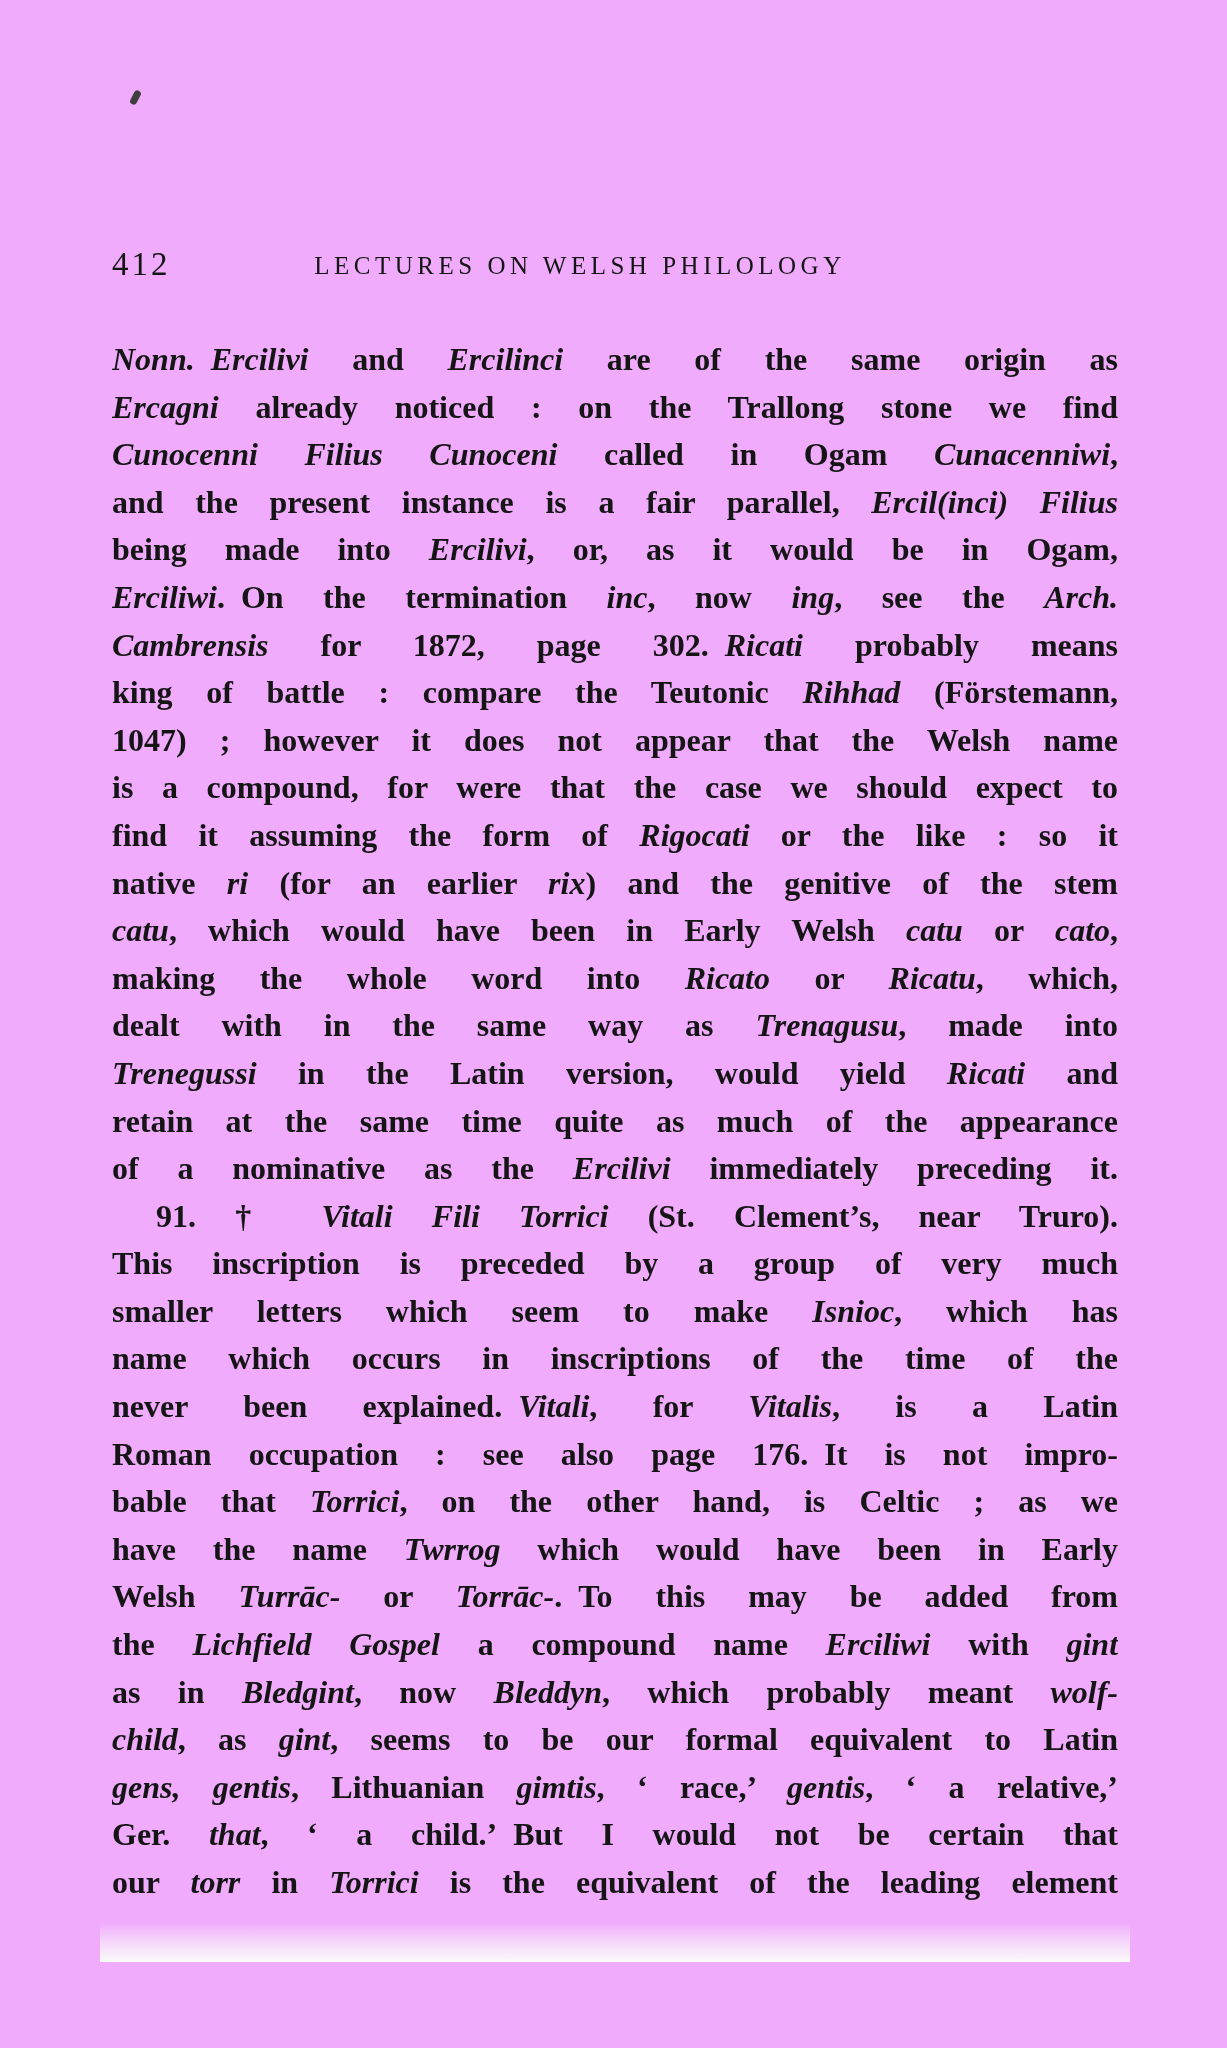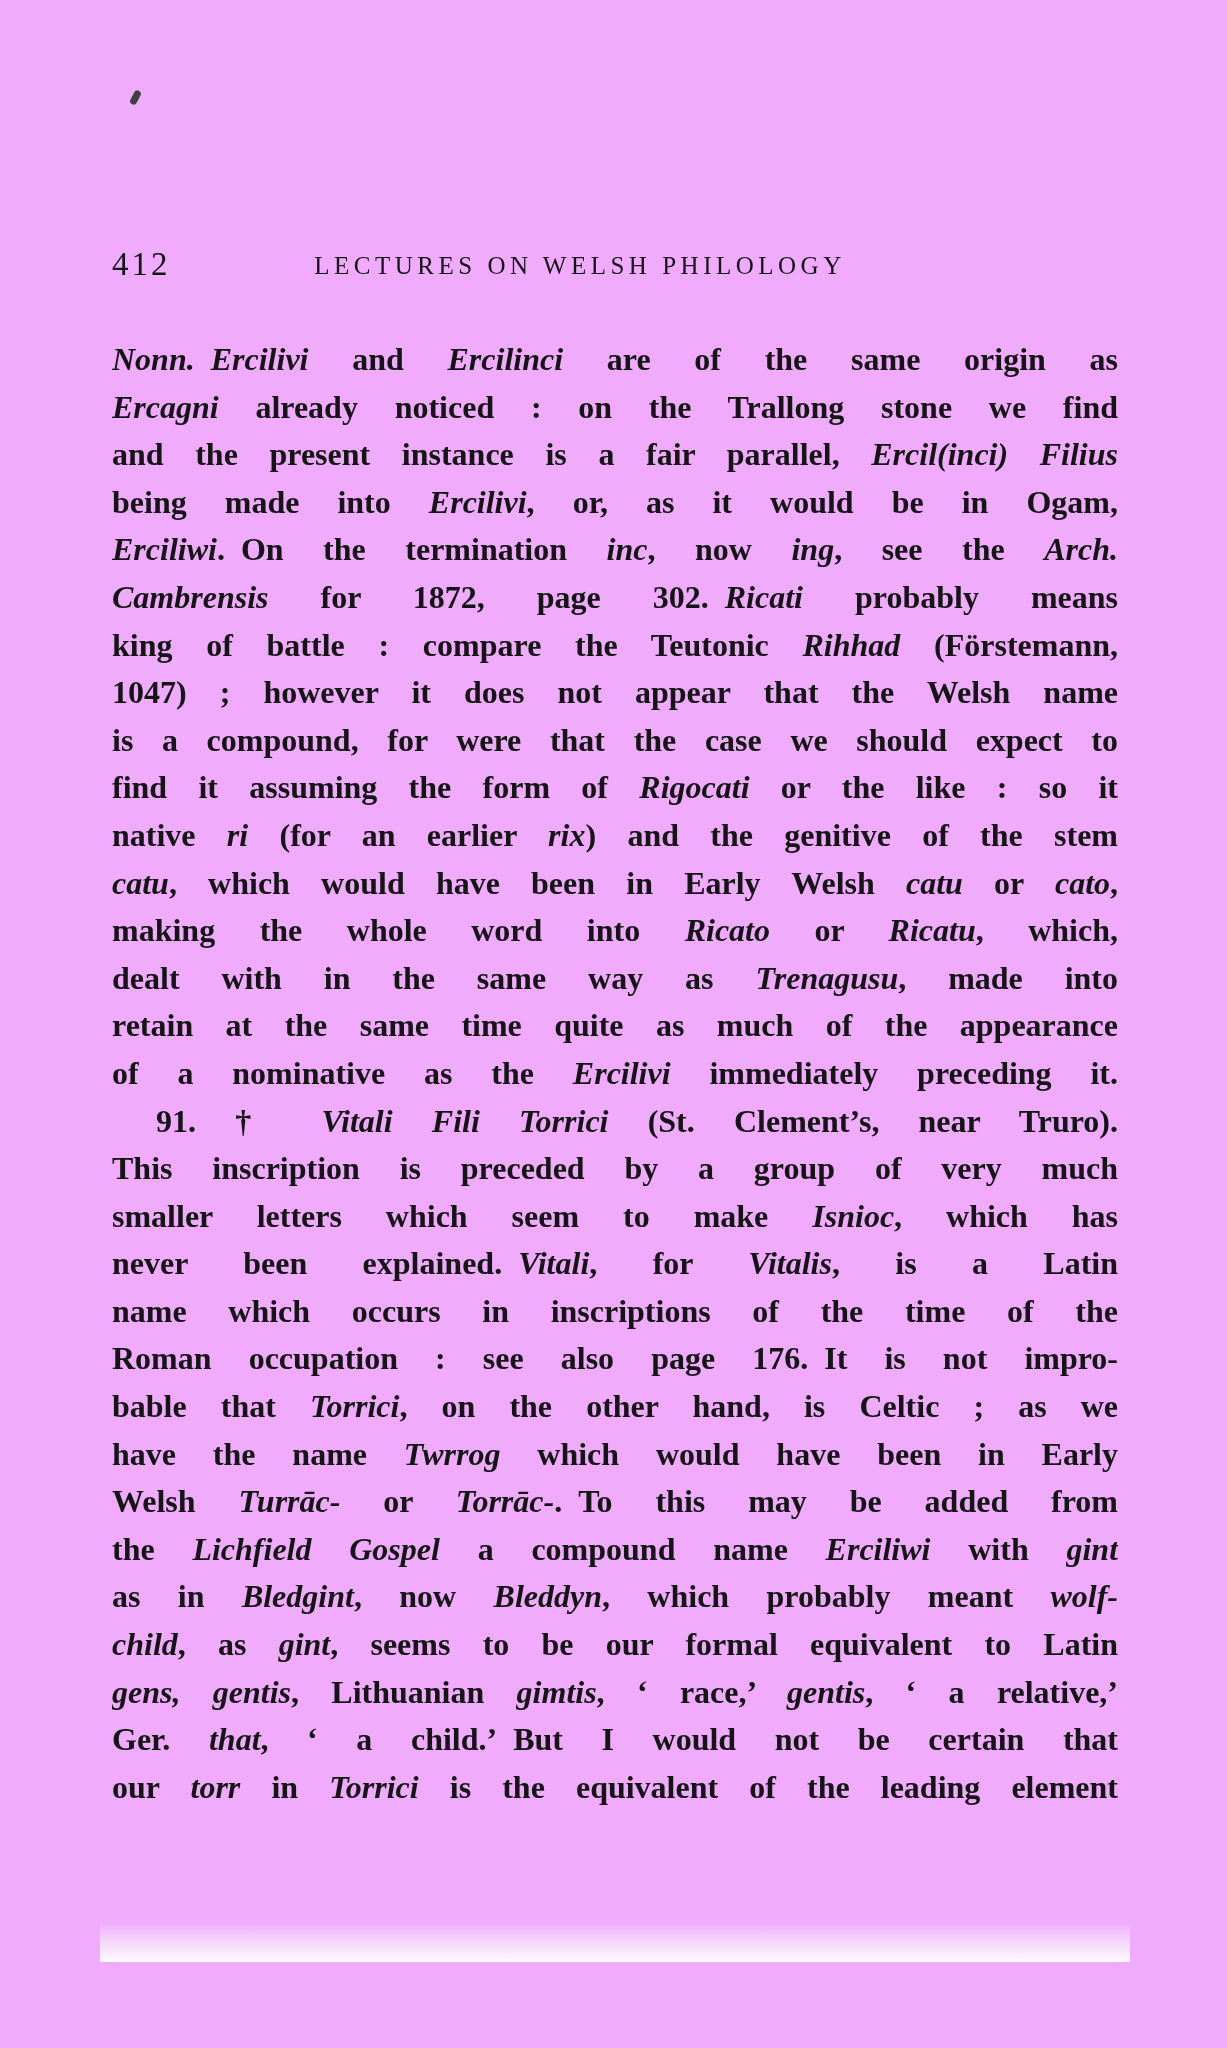--- a/index.html
+++ b/index.html
@@ -77,39 +77,41 @@
 
 <div class="page">
   <div class="ink-speck"></div>
   <div class="header">
     <span class="pagenum">412</span>
     <span class="title">LECTURES ON WELSH PHILOLOGY</span>
   </div>
   <div class="text-block">
       <div class="line"><span class="it">Nonn.</span><span> </span><span class="it">Ercilivi</span><span> and </span><span class="it">Ercilinci</span><span> are of the same origin as</span></div>
       <div class="line"><span class="it">Ercagni</span><span> already noticed : on the Trallong stone we find</span></div>
+      <div class="line"><span class="it">Cunocenni Filius Cunoceni</span><span> called in Ogam </span><span class="it">Cunacenniwi</span><span>,</span></div>
       <div class="line"><span>and the present instance is a fair parallel, </span><span class="it">Ercil(inci) Filius</span></div>
       <div class="line"><span>being made into </span><span class="it">Ercilivi</span><span>, or, as it would be in Ogam,</span></div>
       <div class="line"><span class="it">Erciliwi</span><span>. On the termination </span><span class="it">inc</span><span>, now </span><span class="it">ing</span><span>, see the </span><span class="it">Arch.</span></div>
       <div class="line"><span class="it">Cambrensis</span><span> for 1872, page 302. </span><span class="it">Ricati</span><span> probably means</span></div>
       <div class="line"><span>king of battle : compare the Teutonic </span><span class="it">Rihhad</span><span> (Förstemann,</span></div>
       <div class="line"><span>1047) ; however it does not appear that the Welsh name</span></div>
       <div class="line"><span>is a compound, for were that the case we should expect to</span></div>
       <div class="line"><span>find it assuming the form of </span><span class="it">Rigocati</span><span> or the like : so it</span></div>
       <div class="line"><span>native </span><span class="it">ri</span><span> (for an earlier </span><span class="it">rix</span><span>) and the genitive of the stem</span></div>
       <div class="line"><span class="it">catu</span><span>, which would have been in Early Welsh </span><span class="it">catu</span><span> or </span><span class="it">cato</span><span>,</span></div>
       <div class="line"><span>making the whole word into </span><span class="it">Ricato</span><span> or </span><span class="it">Ricatu</span><span>, which,</span></div>
       <div class="line"><span>dealt with in the same way as </span><span class="it">Trenagusu</span><span>, made into</span></div>
+      <div class="line"><span class="it">Trenegussi</span><span> in the Latin version, would yield </span><span class="it">Ricati</span><span> and</span></div>
       <div class="line"><span>retain at the same time quite as much of the appearance</span></div>
       <div class="line"><span>of a nominative as the </span><span class="it">Ercilivi</span><span> immediately preceding it.</span></div>
       <div class="line indent"><span>91. † </span><span class="it">Vitali Fili Torrici</span><span> (St. Clement’s, near Truro).</span></div>
       <div class="line"><span>This inscription is preceded by a group of very much</span></div>
       <div class="line"><span>smaller letters which seem to make </span><span class="it">Isnioc</span><span>, which has</span></div>
+      <div class="line"><span>name which occurs in inscriptions of the time of the</span></div>
       <div class="line"><span>never been explained. </span><span class="it">Vitali</span><span>, for </span><span class="it">Vitalis</span><span>, is a Latin</span></div>
-      <div class="line"><span>name which occurs in inscriptions of the time of the</span></div>
       <div class="line"><span>Roman occupation : see also page 176. It is not impro-</span></div>
       <div class="line"><span>bable that </span><span class="it">Torrici</span><span>, on the other hand, is Celtic ; as we</span></div>
       <div class="line"><span>have the name </span><span class="it">Twrrog</span><span> which would have been in Early</span></div>
       <div class="line"><span>Welsh </span><span class="it">Turrāc-</span><span> or </span><span class="it">Torrāc-</span><span>. To this may be added from</span></div>
       <div class="line"><span>the </span><span class="it">Lichfield Gospel</span><span> a compound name </span><span class="it">Erciliwi</span><span> with </span><span class="it">gint</span></div>
       <div class="line"><span>as in </span><span class="it">Bledgint</span><span>, now </span><span class="it">Bleddyn</span><span>, which probably meant </span><span class="it">wolf-</span></div>
       <div class="line"><span class="it">child</span><span>, as </span><span class="it">gint</span><span>, seems to be our formal equivalent to Latin</span></div>
       <div class="line"><span class="it">gens, gentis</span><span>, Lithuanian </span><span class="it">gimtis</span><span>, ‘ race,’ </span><span class="it">gentis</span><span>, ‘ a relative,’</span></div>
       <div class="line"><span>Ger. </span><span class="it">that</span><span>, ‘ a child.’ But I would not be certain that</span></div>
       <div class="line"><span>our </span><span class="it">torr</span><span> in </span><span class="it">Torrici</span><span> is the equivalent of the leading element</span></div>

